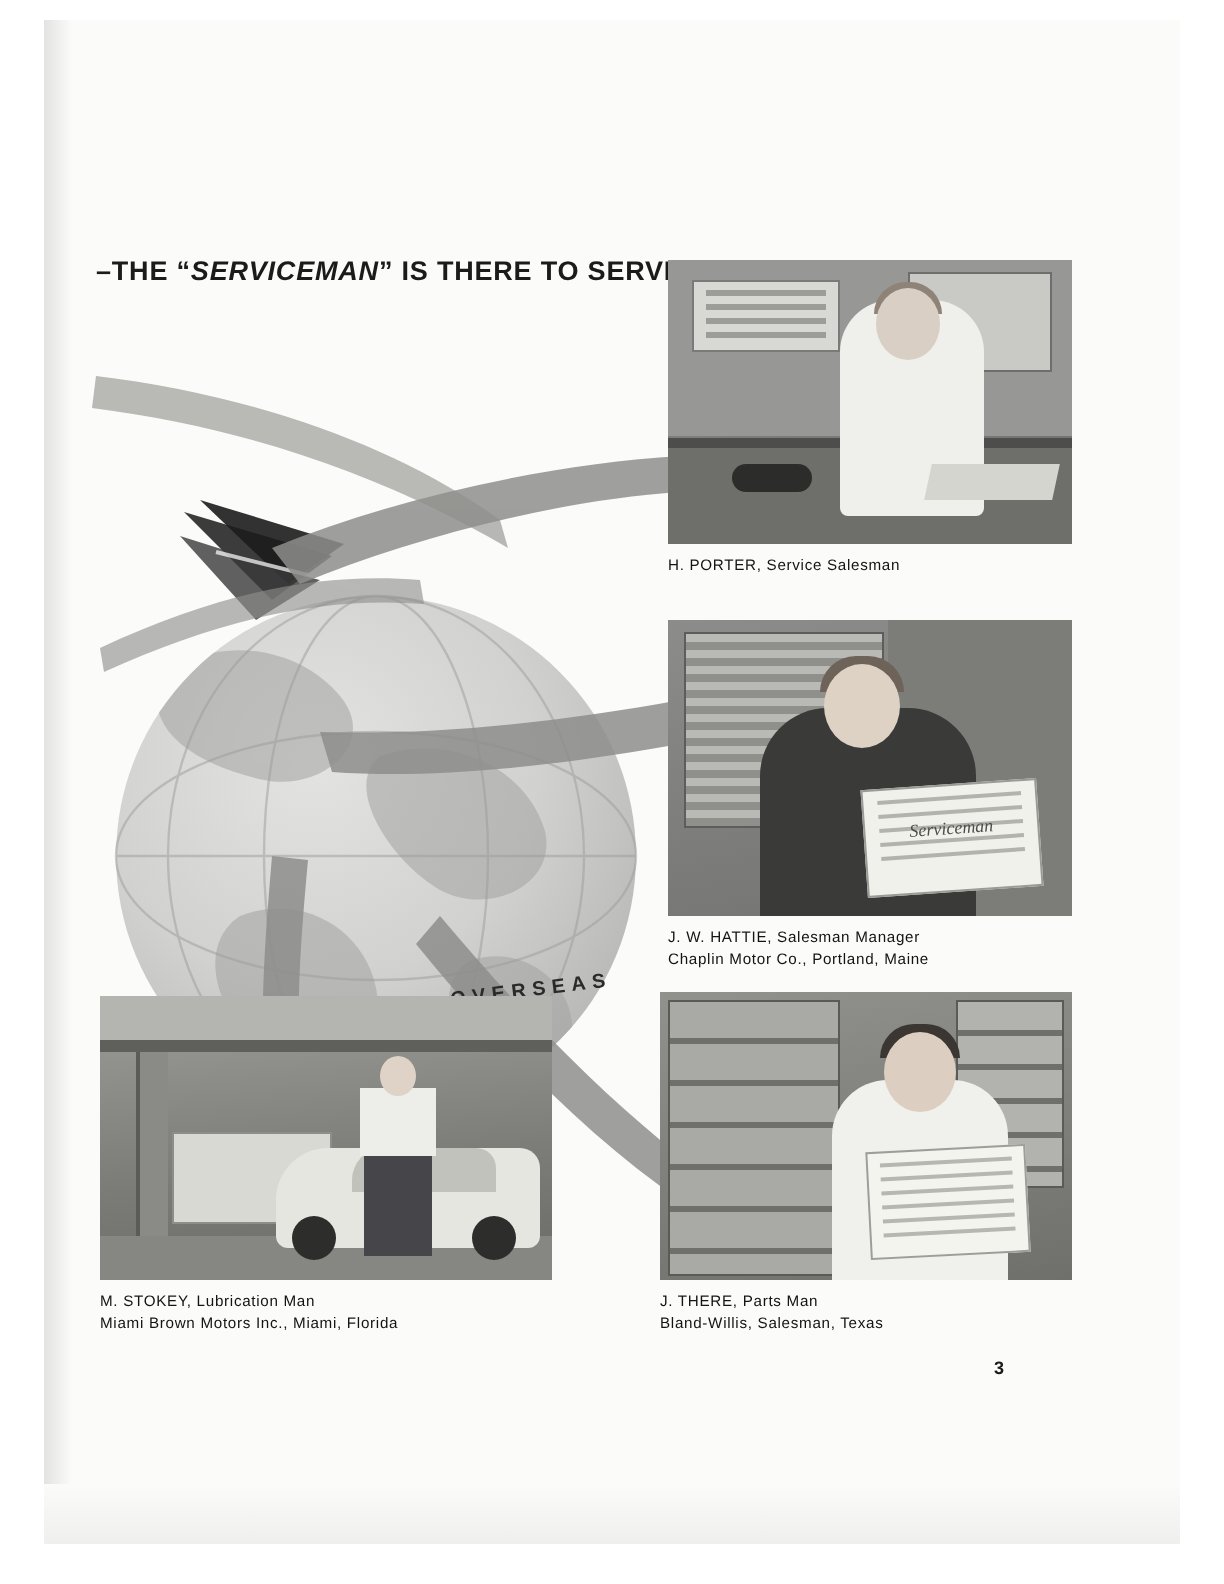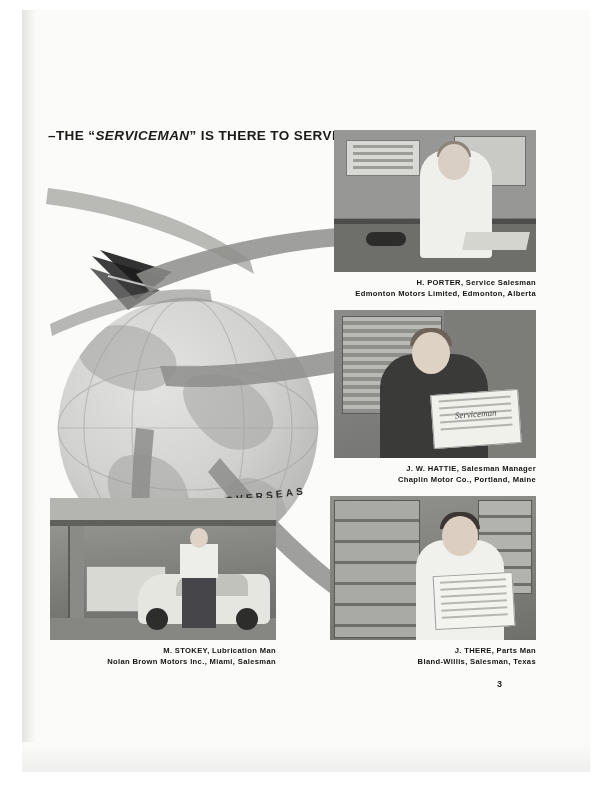--- a/index.html
+++ b/index.html
@@ -89,27 +89,27 @@
   .photo-block {
     position: absolute;
   }
   .photo {
     background: #8d8d8d;
     position: relative;
     overflow: hidden;
     border: 0;
   }
   .caption {
-    text-align: right;
+    text-align: left;
     font-size: 7.6px;
     line-height: 11px;
     color: #141414;
     letter-spacing: 0.35px;
     margin-top: 5px;
-    font-weight: bold;
+    font-weight: normal;
   }
 
   
   #page-number {
     position: absolute;
     left: 497px;
     top: 679px;
     font-size: 9px;
     font-weight: bold;
     color: #1a1a1a;
@@ -371,21 +371,20 @@
       <div class="desk1"></div>
       <div class="deskedge1"></div>
       <div class="person1"></div>
       <div class="hair1"></div>
       <div class="head1"></div>
       <div class="phone1"></div>
       <div class="papers1"></div>
     </div>
     <div class="caption">
       <div>H. PORTER, Service Salesman</div>
-      <div>Edmonton Motors Limited, Edmonton, Alberta</div>
     </div>
   </div>
 
   <div class="photo-block" id="p2">
     <div class="photo">
       <div class="wall2"></div>
       <div class="blinds2"></div>
       <div class="person2"></div>
       <div class="hair2"></div>
       <div class="head2"></div>
@@ -414,21 +413,21 @@
       <div class="car3"></div>
       <div class="carwin3"></div>
       <div class="wheel3 w3a"></div>
       <div class="wheel3 w3b"></div>
       <div class="person3"></div>
       <div class="ptop3"></div>
       <div class="head3"></div>
     </div>
     <div class="caption">
       <div>M. STOKEY, Lubrication Man</div>
-      <div>Nolan Brown Motors Inc., Miami, Salesman</div>
+      <div>Miami Brown Motors Inc., Miami, Florida</div>
     </div>
   </div>
 
   <div class="photo-block" id="p4">
     <div class="photo">
       <div class="shelf4"></div>
       <div class="shelf4b"></div>
       <div class="person4"></div>
       <div class="hair4"></div>
       <div class="head4"></div>

